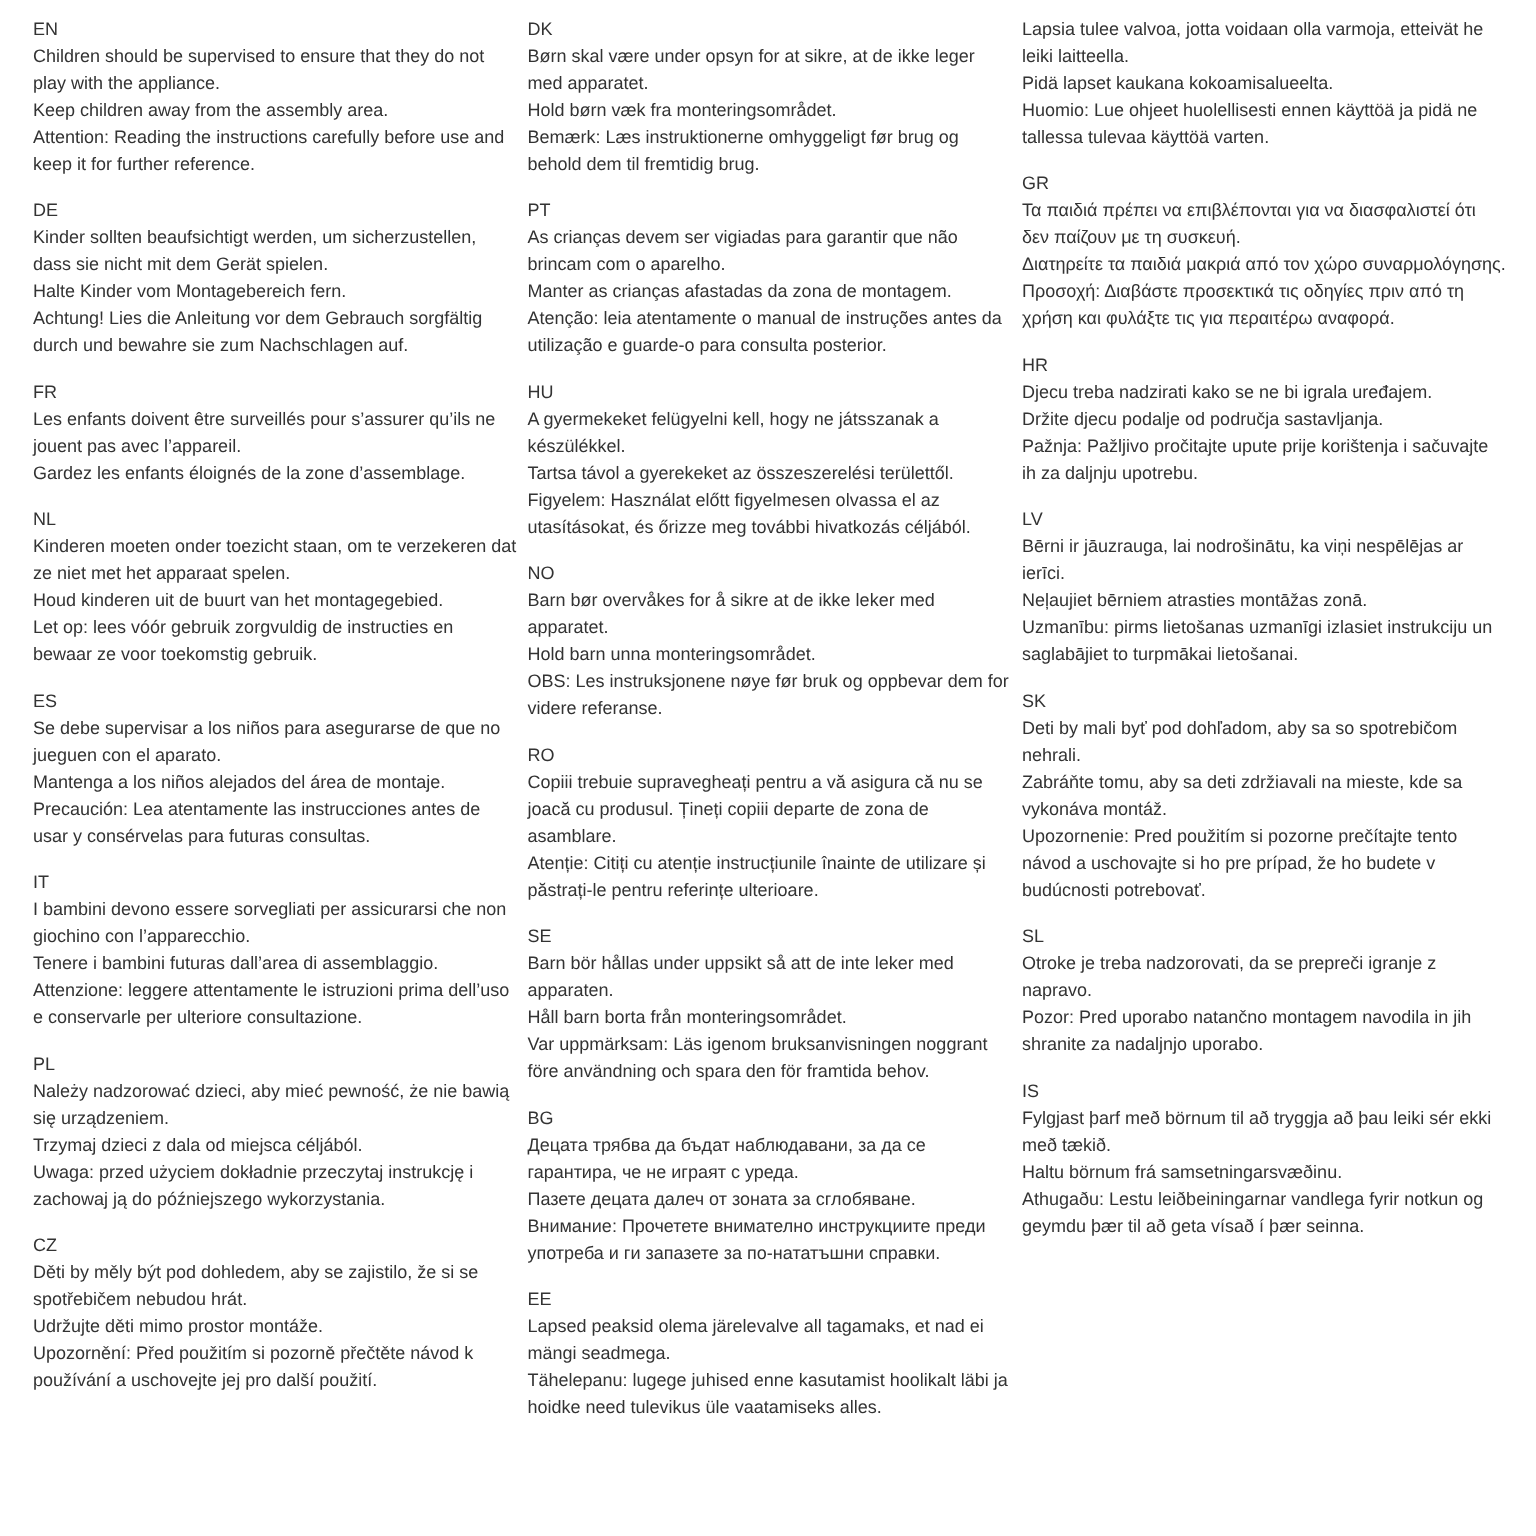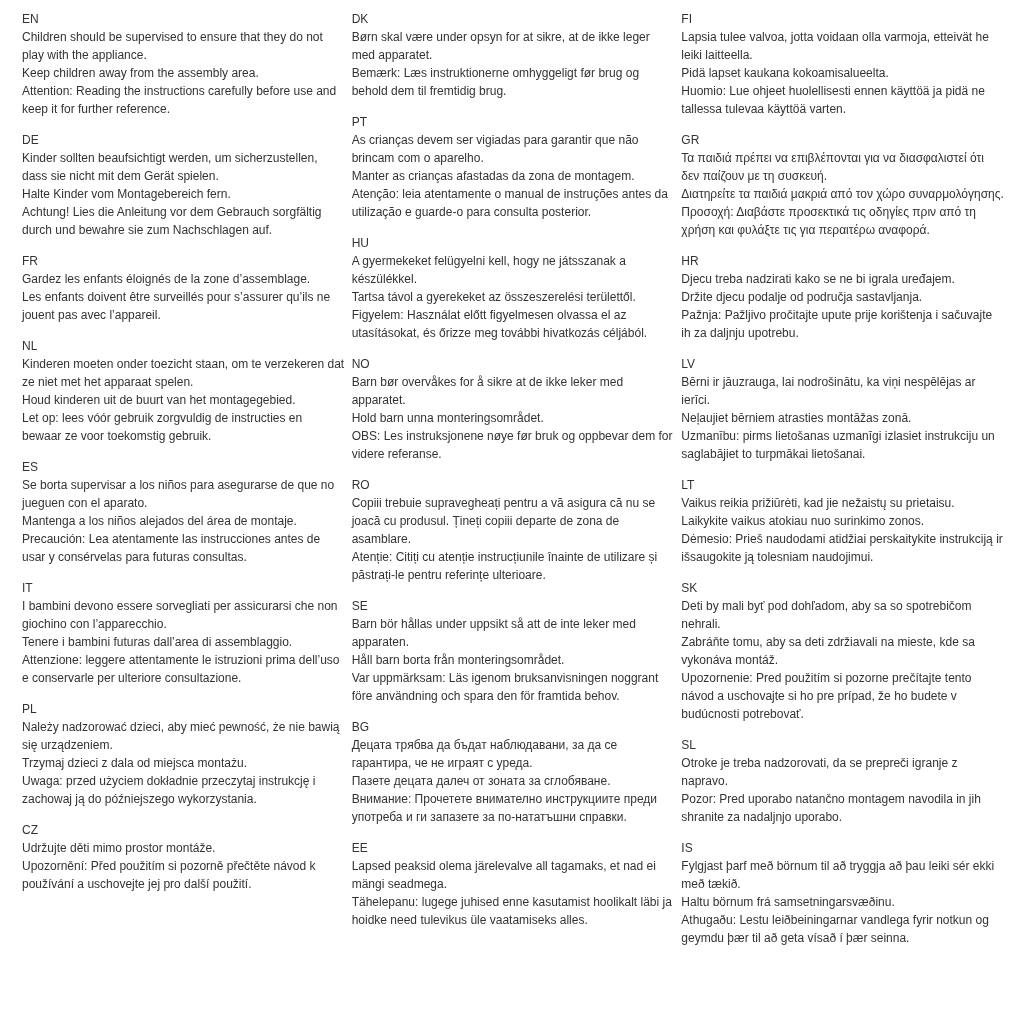--- a/index.html
+++ b/index.html
@@ -57,57 +57,59 @@
         <p class="paragraph">Attention: Reading the instructions carefully before use and keep it for further reference.</p>
       </section>
       <section class="lang-section">
     <h2 class="lang-code">DE</h2>
   <p class="paragraph">Kinder sollten beaufsichtigt werden, um sicherzustellen, dass sie nicht mit dem Gerät spielen.</p>
         <p class="paragraph">Halte Kinder vom Montagebereich fern.</p>
         <p class="paragraph">Achtung! Lies die Anleitung vor dem Gebrauch sorgfältig durch und bewahre sie zum Nachschlagen auf.</p>
       </section>
       <section class="lang-section">
     <h2 class="lang-code">FR</h2>
-  <p class="paragraph">Gardez les enfants éloignés de la zone d’assemblage.</p>
-        <p class="paragraph">Les enfants doivent être surveillés pour s’assurer qu’ils ne jouent pas avec l’appareil.</p>
+  <p class="paragraph">Les enfants doivent être surveillés pour s’assurer qu’ils ne jouent pas avec l’appareil.</p>
+        <p class="paragraph">Gardez les enfants éloignés de la zone d’assemblage.</p>
       </section>
       <section class="lang-section">
     <h2 class="lang-code">NL</h2>
   <p class="paragraph">Kinderen moeten onder toezicht staan, om te verzekeren dat ze niet met het apparaat spelen.</p>
         <p class="paragraph">Houd kinderen uit de buurt van het montagegebied.</p>
         <p class="paragraph">Let op: lees vóór gebruik zorgvuldig de instructies en bewaar ze voor toekomstig gebruik.</p>
       </section>
       <section class="lang-section">
     <h2 class="lang-code">ES</h2>
-  <p class="paragraph">Se borta supervisar a los niños para asegurarse de que no jueguen con el aparato.</p>
+  <p class="paragraph">Se debe supervisar a los niños para asegurarse de que no jueguen con el aparato.</p>
         <p class="paragraph">Mantenga a los niños alejados del área de montaje.</p>
         <p class="paragraph">Precaución: Lea atentamente las instrucciones antes de usar y consérvelas para futuras consultas.</p>
       </section>
       <section class="lang-section">
     <h2 class="lang-code">IT</h2>
   <p class="paragraph">I bambini devono essere sorvegliati per assicurarsi che non giochino con l’apparecchio.</p>
         <p class="paragraph">Tenere i bambini futuras dall’area di assemblaggio.</p>
         <p class="paragraph">Attenzione: leggere attentamente le istruzioni prima dell’uso e conservarle per ulteriore consultazione.</p>
       </section>
       <section class="lang-section">
     <h2 class="lang-code">PL</h2>
   <p class="paragraph">Należy nadzorować dzieci, aby mieć pewność, że nie bawią się urządzeniem.</p>
-        <p class="paragraph">Trzymaj dzieci z dala od miejsca montażu.</p>
+        <p class="paragraph">Trzymaj dzieci z dala od miejsca céljából.</p>
         <p class="paragraph">Uwaga: przed użyciem dokładnie przeczytaj instrukcję i zachowaj ją do późniejszego wykorzystania.</p>
       </section>
       <section class="lang-section">
     <h2 class="lang-code">CZ</h2>
+  <p class="paragraph">Děti by měly být pod dohledem, aby se zajistilo, že si se spotřebičem nebudou hrát.</p>
         <p class="paragraph">Udržujte děti mimo prostor montáže.</p>
         <p class="paragraph">Upozornění: Před použitím si pozorně přečtěte návod k používání a uschovejte jej pro další použití.</p>
       </section>
     </div>
   <div class="column">
       <section class="lang-section">
     <h2 class="lang-code">DK</h2>
   <p class="paragraph">Børn skal være under opsyn for at sikre, at de ikke leger med apparatet.</p>
+        <p class="paragraph">Hold børn væk fra monteringsområdet.</p>
         <p class="paragraph">Bemærk: Læs instruktionerne omhyggeligt før brug og behold dem til fremtidig brug.</p>
       </section>
       <section class="lang-section">
     <h2 class="lang-code">PT</h2>
   <p class="paragraph">As crianças devem ser vigiadas para garantir que não brincam com o aparelho.</p>
         <p class="paragraph">Manter as crianças afastadas da zona de montagem.</p>
         <p class="paragraph">Atenção: leia atentamente o manual de instruções antes da utilização e guarde-o para consulta posterior.</p>
       </section>
       <section class="lang-section">
     <h2 class="lang-code">HU</h2>
@@ -139,21 +141,20 @@
         <p class="paragraph">Внимание: Прочетете внимателно инструкциите преди употреба и ги запазете за по-нататъшни справки.</p>
       </section>
       <section class="lang-section">
     <h2 class="lang-code">EE</h2>
   <p class="paragraph">Lapsed peaksid olema järelevalve all tagamaks, et nad ei mängi seadmega.</p>
         <p class="paragraph">Tähelepanu: lugege juhised enne kasutamist hoolikalt läbi ja hoidke need tulevikus üle vaatamiseks alles.</p>
       </section>
     </div>
   <div class="column">
       <section class="lang-section">
-    <h2 class="lang-code">FI</h2>
   <p class="paragraph">Lapsia tulee valvoa, jotta voidaan olla varmoja, etteivät he leiki laitteella.</p>
         <p class="paragraph">Pidä lapset kaukana kokoamisalueelta.</p>
         <p class="paragraph">Huomio: Lue ohjeet huolellisesti ennen käyttöä ja pidä ne tallessa tulevaa käyttöä varten.</p>
       </section>
       <section class="lang-section">
     <h2 class="lang-code">GR</h2>
   <p class="paragraph">Τα παιδιά πρέπει να επιβλέπονται για να διασφαλιστεί ότι δεν παίζουν με τη συσκευή.</p>
         <p class="paragraph">Διατηρείτε τα παιδιά μακριά από τον χώρο συναρμολόγησης.</p>
         <p class="paragraph">Προσοχή: Διαβάστε προσεκτικά τις οδηγίες πριν από τη χρήση και φυλάξτε τις για περαιτέρω αναφορά.</p>
       </section>
@@ -163,26 +164,20 @@
         <p class="paragraph">Držite djecu podalje od područja sastavljanja.</p>
         <p class="paragraph">Pažnja: Pažljivo pročitajte upute prije korištenja i sačuvajte ih za daljnju upotrebu.</p>
       </section>
       <section class="lang-section">
     <h2 class="lang-code">LV</h2>
   <p class="paragraph">Bērni ir jāuzrauga, lai nodrošinātu, ka viņi nespēlējas ar ierīci.</p>
         <p class="paragraph">Neļaujiet bērniem atrasties montāžas zonā.</p>
         <p class="paragraph">Uzmanību: pirms lietošanas uzmanīgi izlasiet instrukciju un saglabājiet to turpmākai lietošanai.</p>
       </section>
       <section class="lang-section">
-    <h2 class="lang-code">LT</h2>
-  <p class="paragraph">Vaikus reikia prižiūrėti, kad jie nežaistų su prietaisu.</p>
-        <p class="paragraph">Laikykite vaikus atokiau nuo surinkimo zonos.</p>
-        <p class="paragraph">Dėmesio: Prieš naudodami atidžiai perskaitykite instrukciją ir išsaugokite ją tolesniam naudojimui.</p>
-      </section>
-      <section class="lang-section">
     <h2 class="lang-code">SK</h2>
   <p class="paragraph">Deti by mali byť pod dohľadom, aby sa so spotrebičom nehrali.</p>
         <p class="paragraph">Zabráňte tomu, aby sa deti zdržiavali na mieste, kde sa vykonáva montáž.</p>
         <p class="paragraph">Upozornenie: Pred použitím si pozorne prečítajte tento návod a uschovajte si ho pre prípad, že ho budete v budúcnosti potrebovať.</p>
       </section>
       <section class="lang-section">
     <h2 class="lang-code">SL</h2>
   <p class="paragraph">Otroke je treba nadzorovati, da se prepreči igranje z napravo.</p>
         <p class="paragraph">Pozor: Pred uporabo natančno montagem navodila in jih shranite za nadaljnjo uporabo.</p>
       </section>

